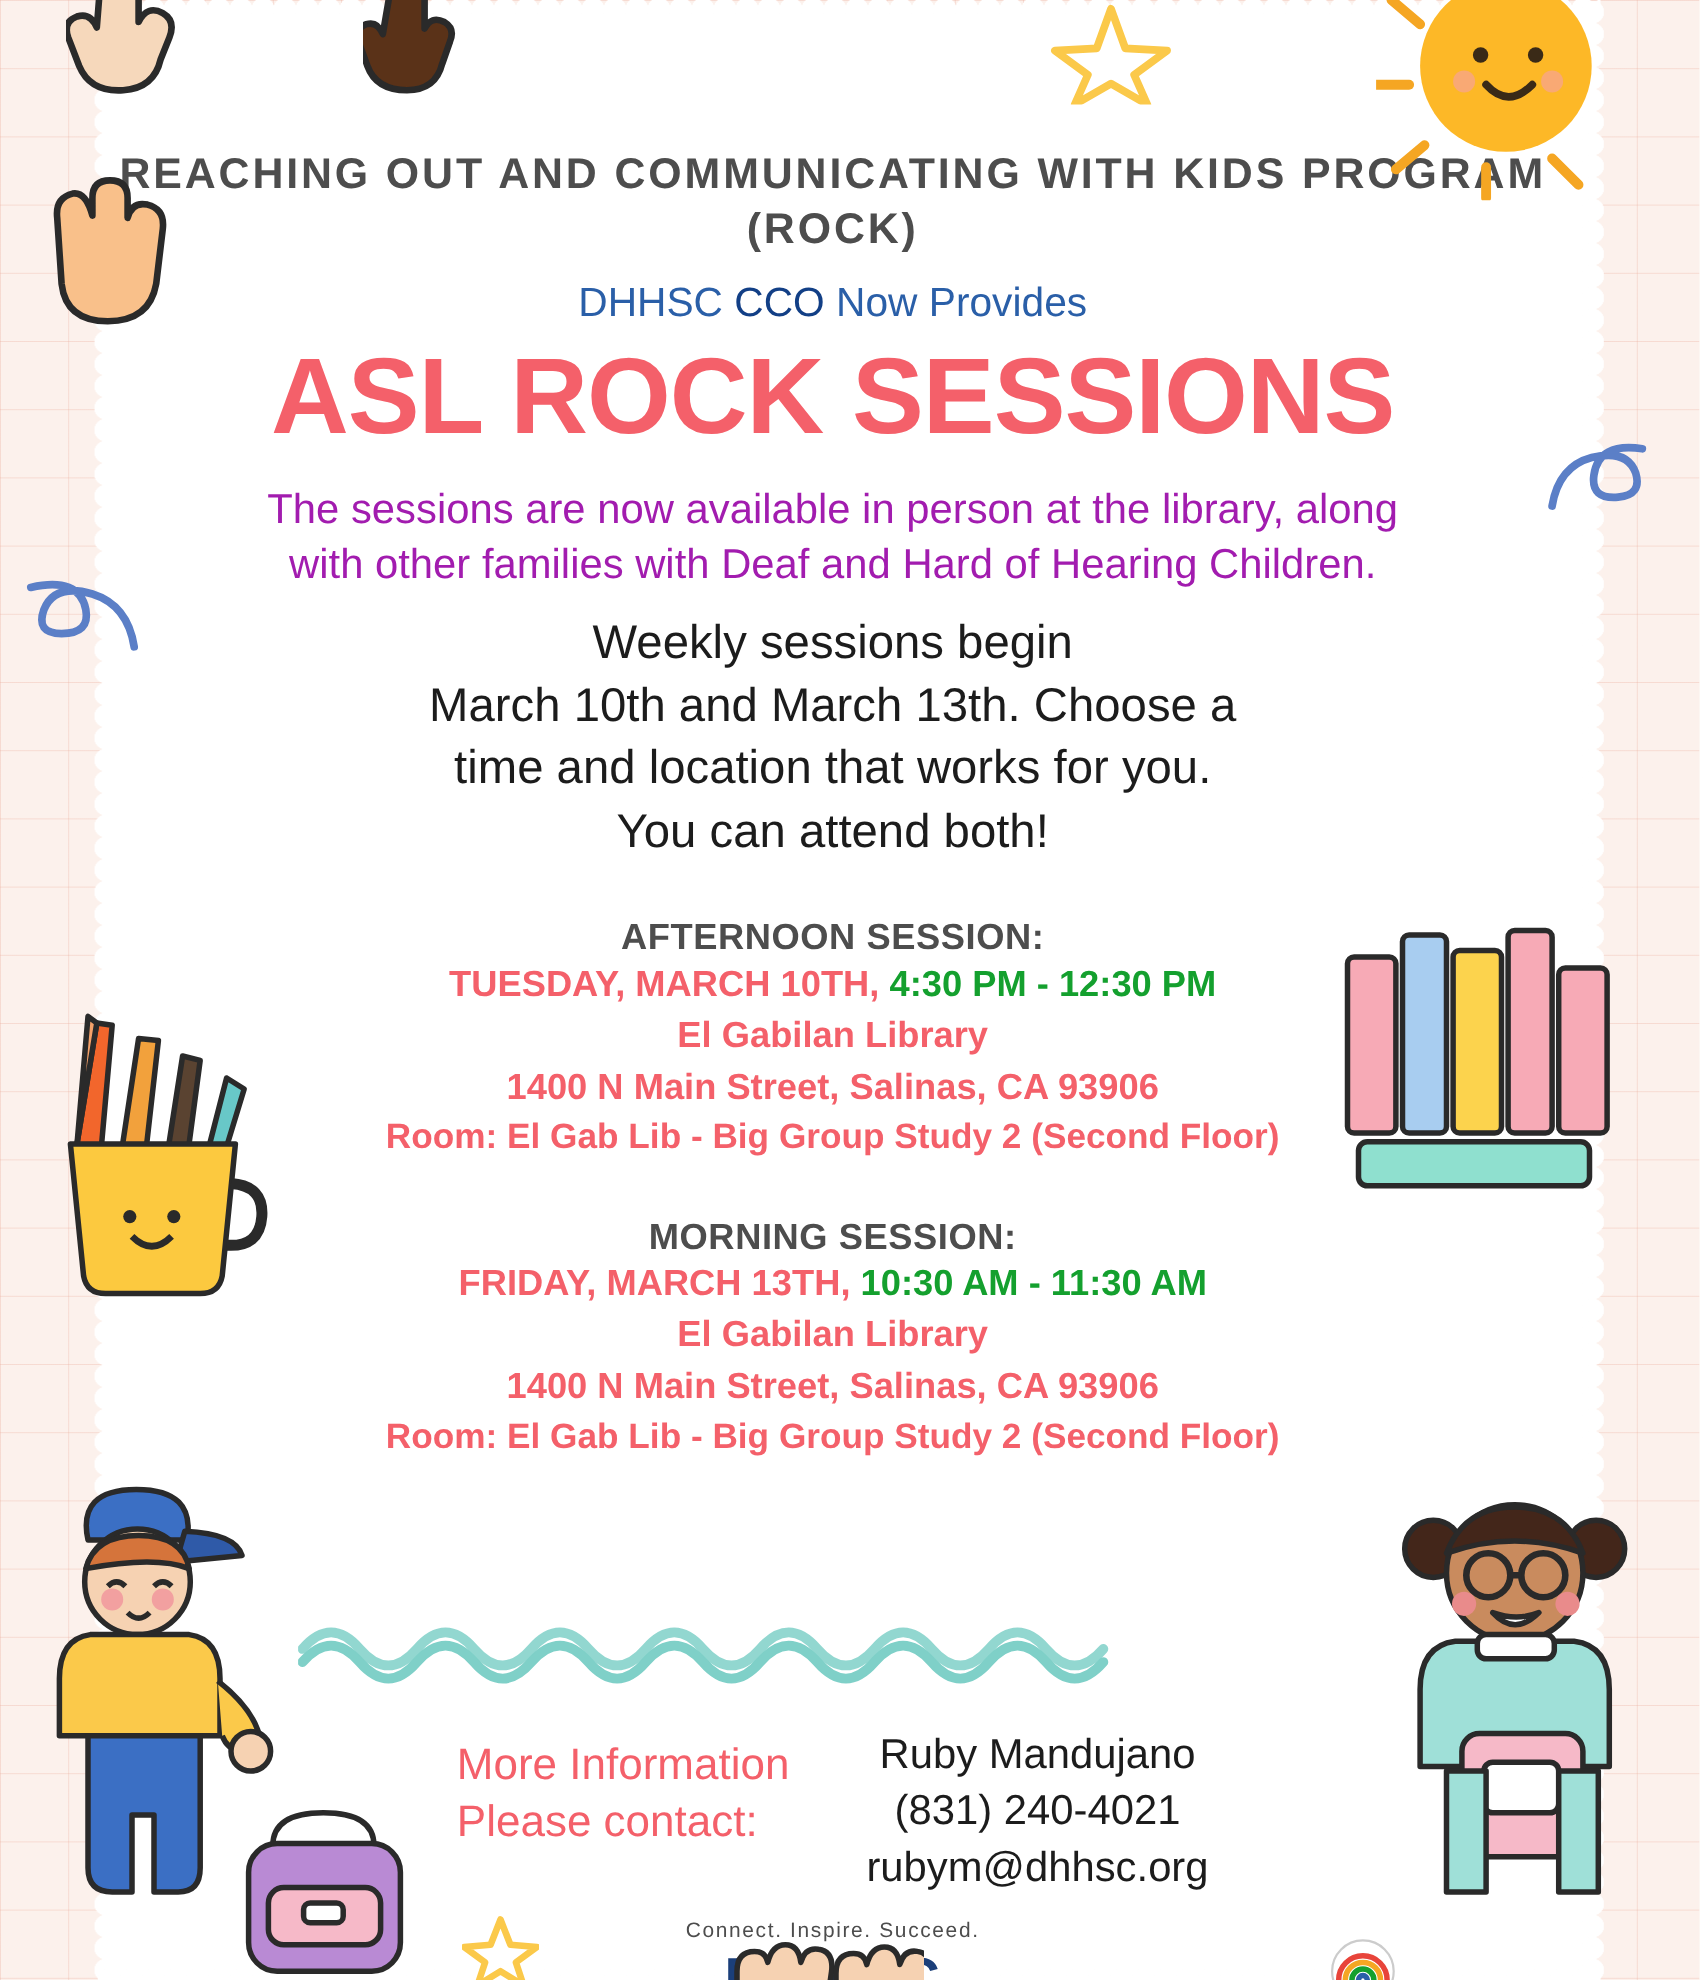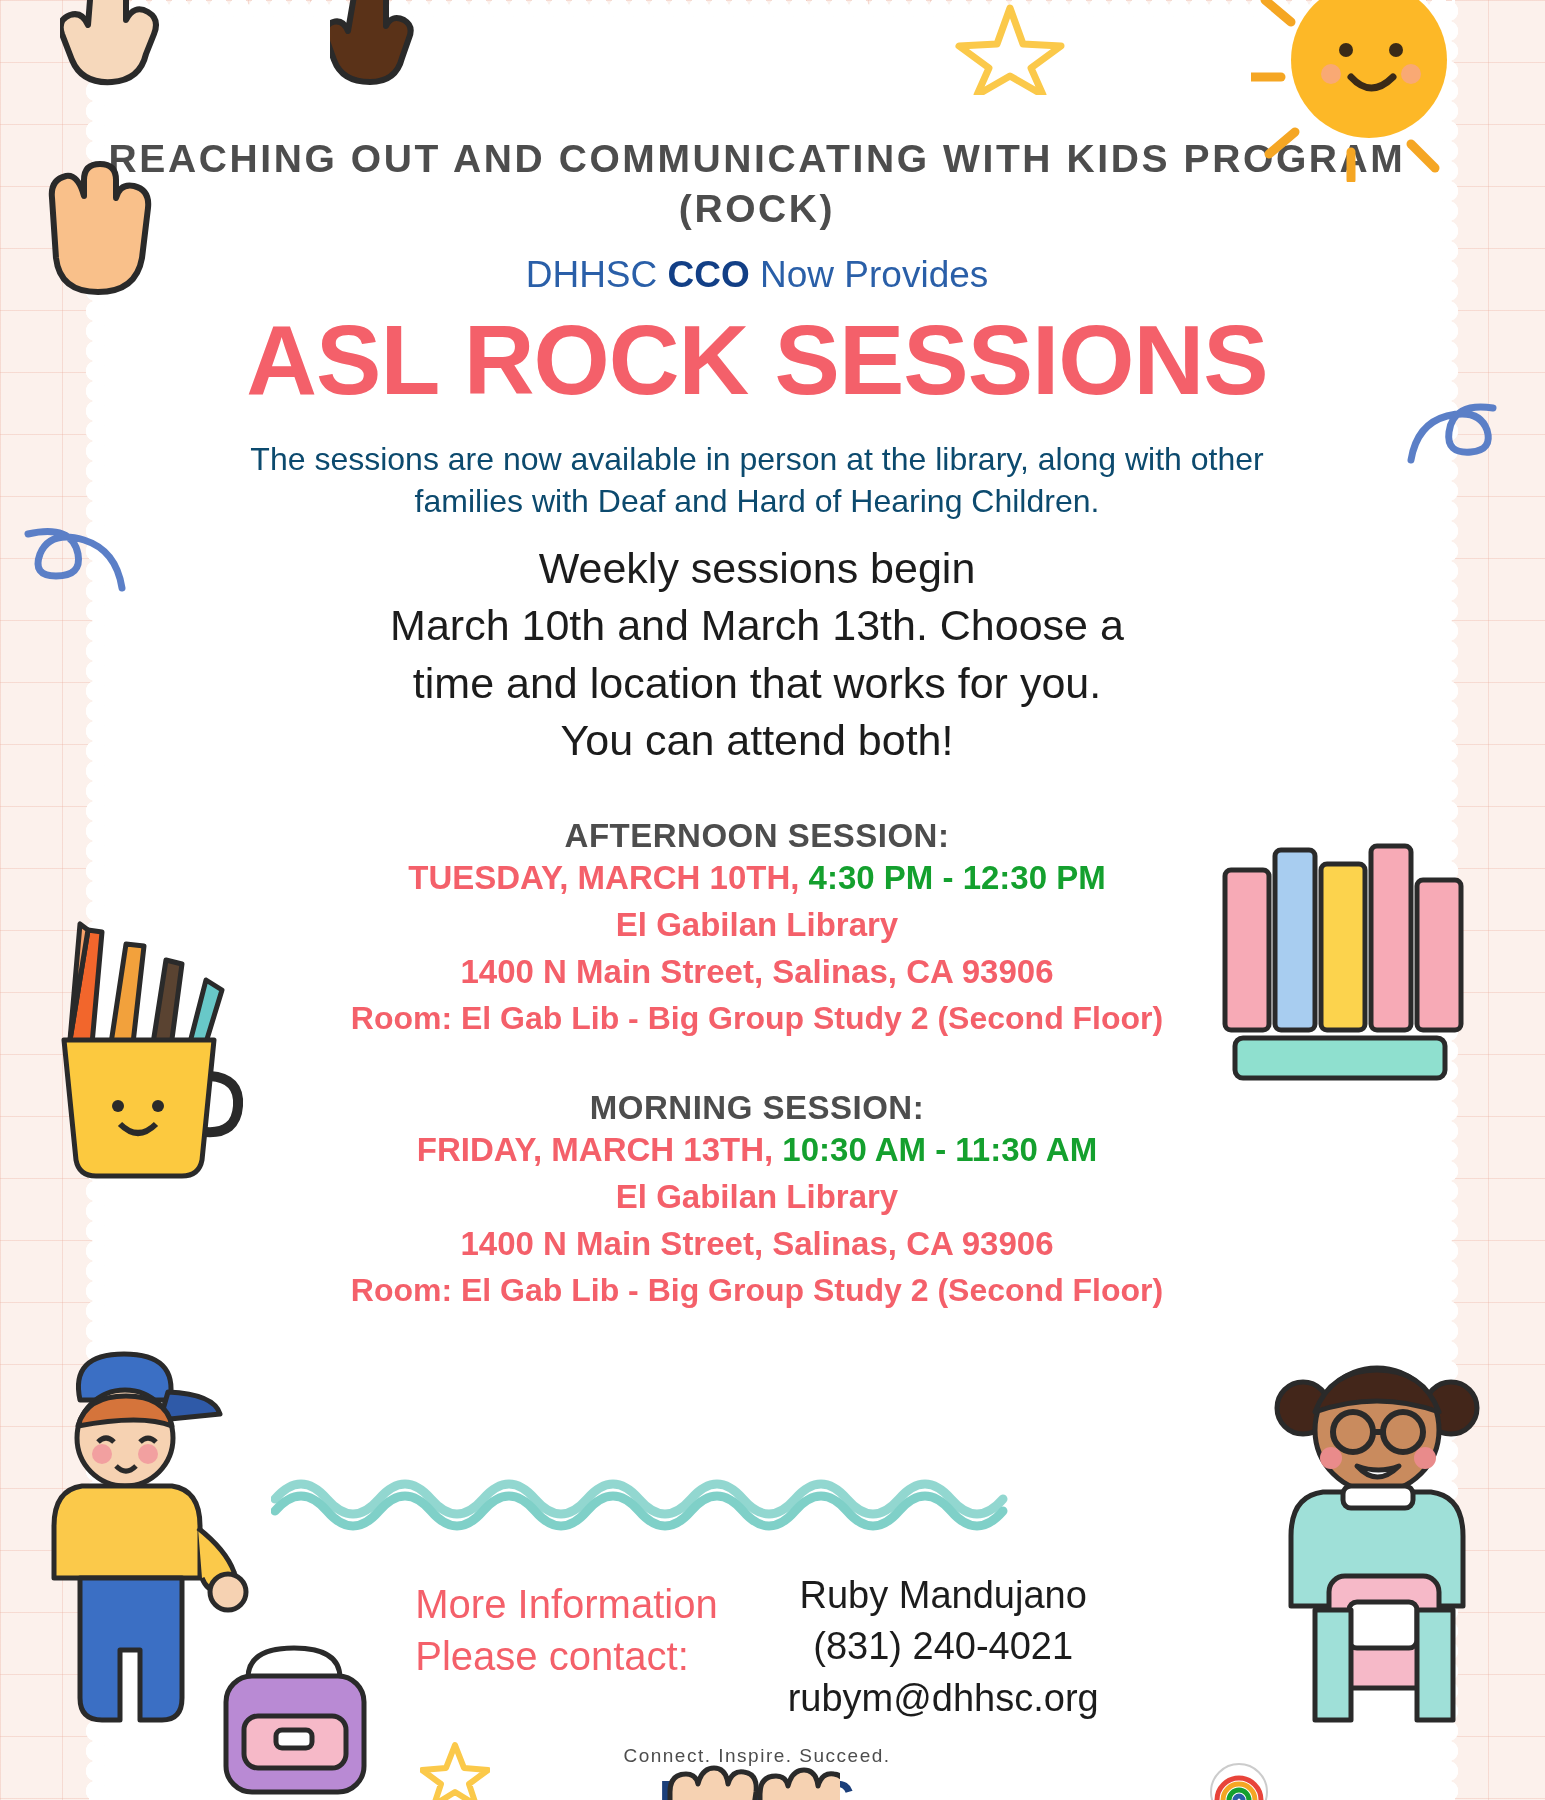--- a/index.html
+++ b/index.html
@@ -83,37 +83,37 @@
     color: #4d4d4d;
     text-transform: uppercase;
   }
 
   .subhead {
     margin: 20px 0 0 0;
     font-size: 37px;
     color: #2a5fa8;
     font-weight: normal;
   }
-  .subhead b { color: #123f86; font-weight: bold; }
+  .subhead b { color: #123f86; font-weight: normal; }
 
   .title {
     margin: 14px 0 0 0;
     font-size: 98px;
     line-height: 1.04;
     font-weight: bold;
     letter-spacing: -1px;
     color: #f4606a;
   }
 
   .lede {
     margin: 26px auto 0 auto;
     width: 1030px;
-    font-size: 32px;
+    font-size: 38px;
     line-height: 1.32;
-    color: #0c4a6e;
+    color: #a21caf;
   }
 
   .weekly {
     margin: 42px auto 0 auto;
     width: 1000px;
     font-size: 43px;
     line-height: 1.33;
     color: #1c1c1c;
   }
 

